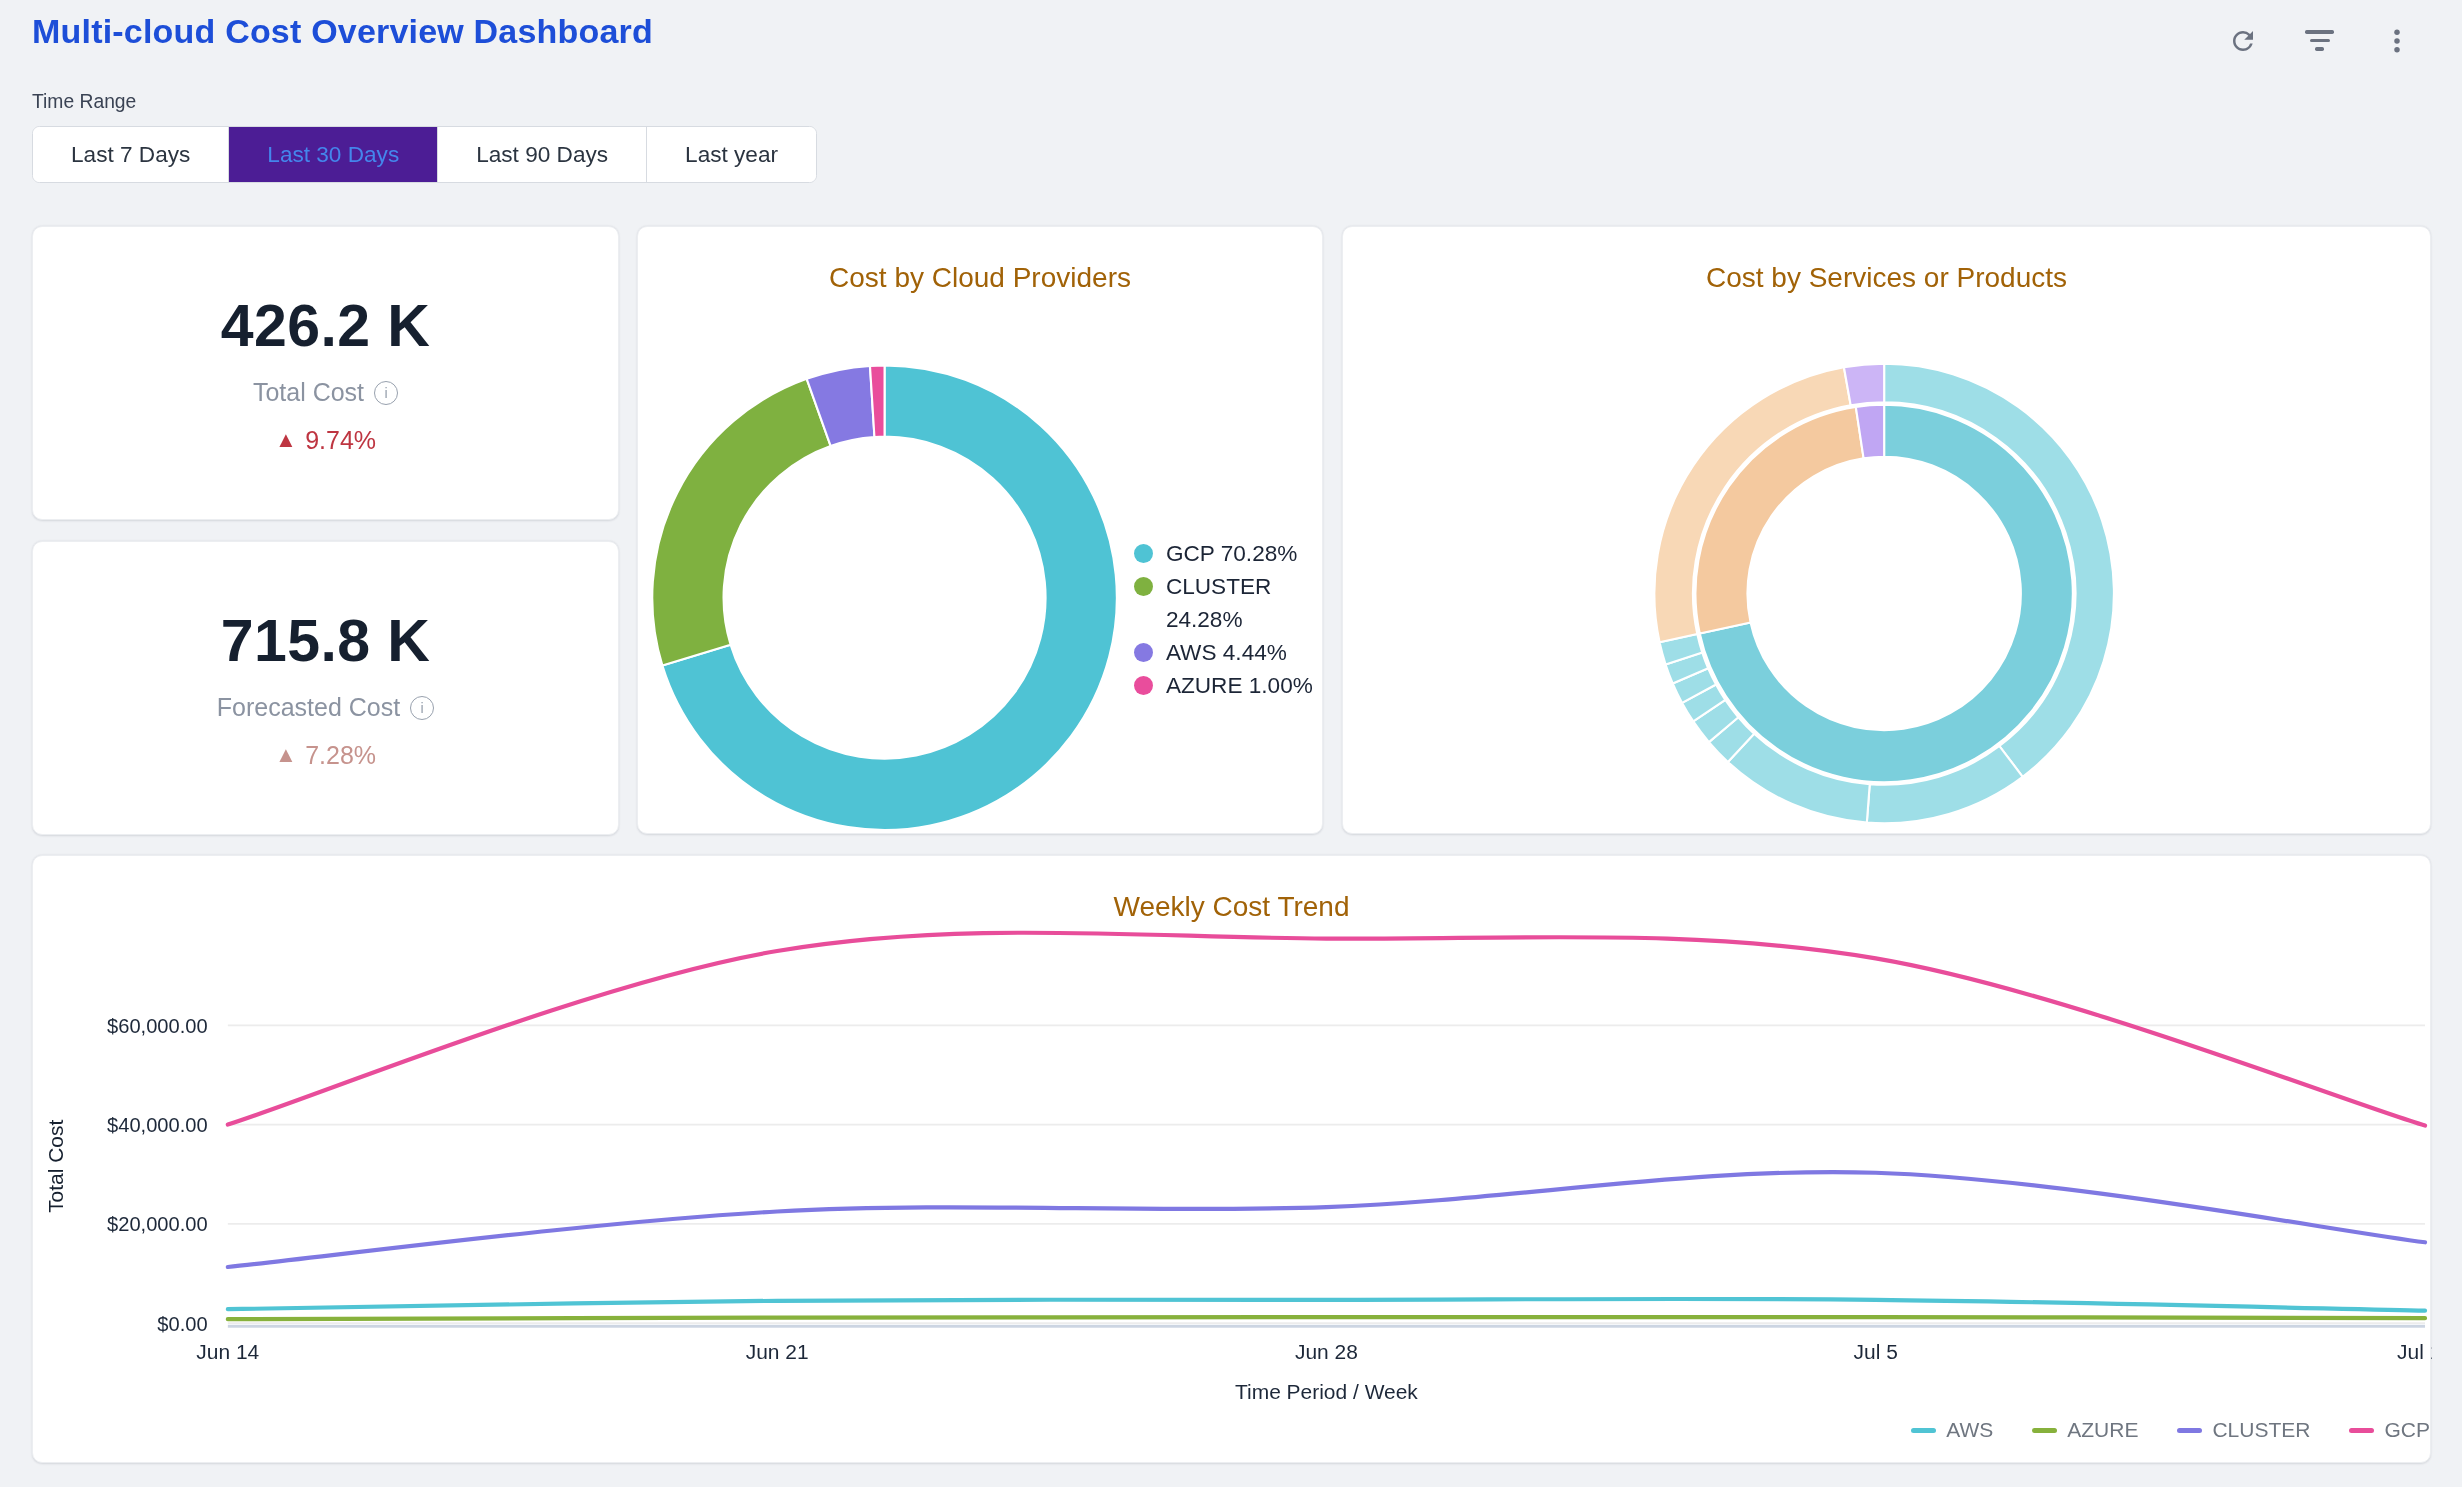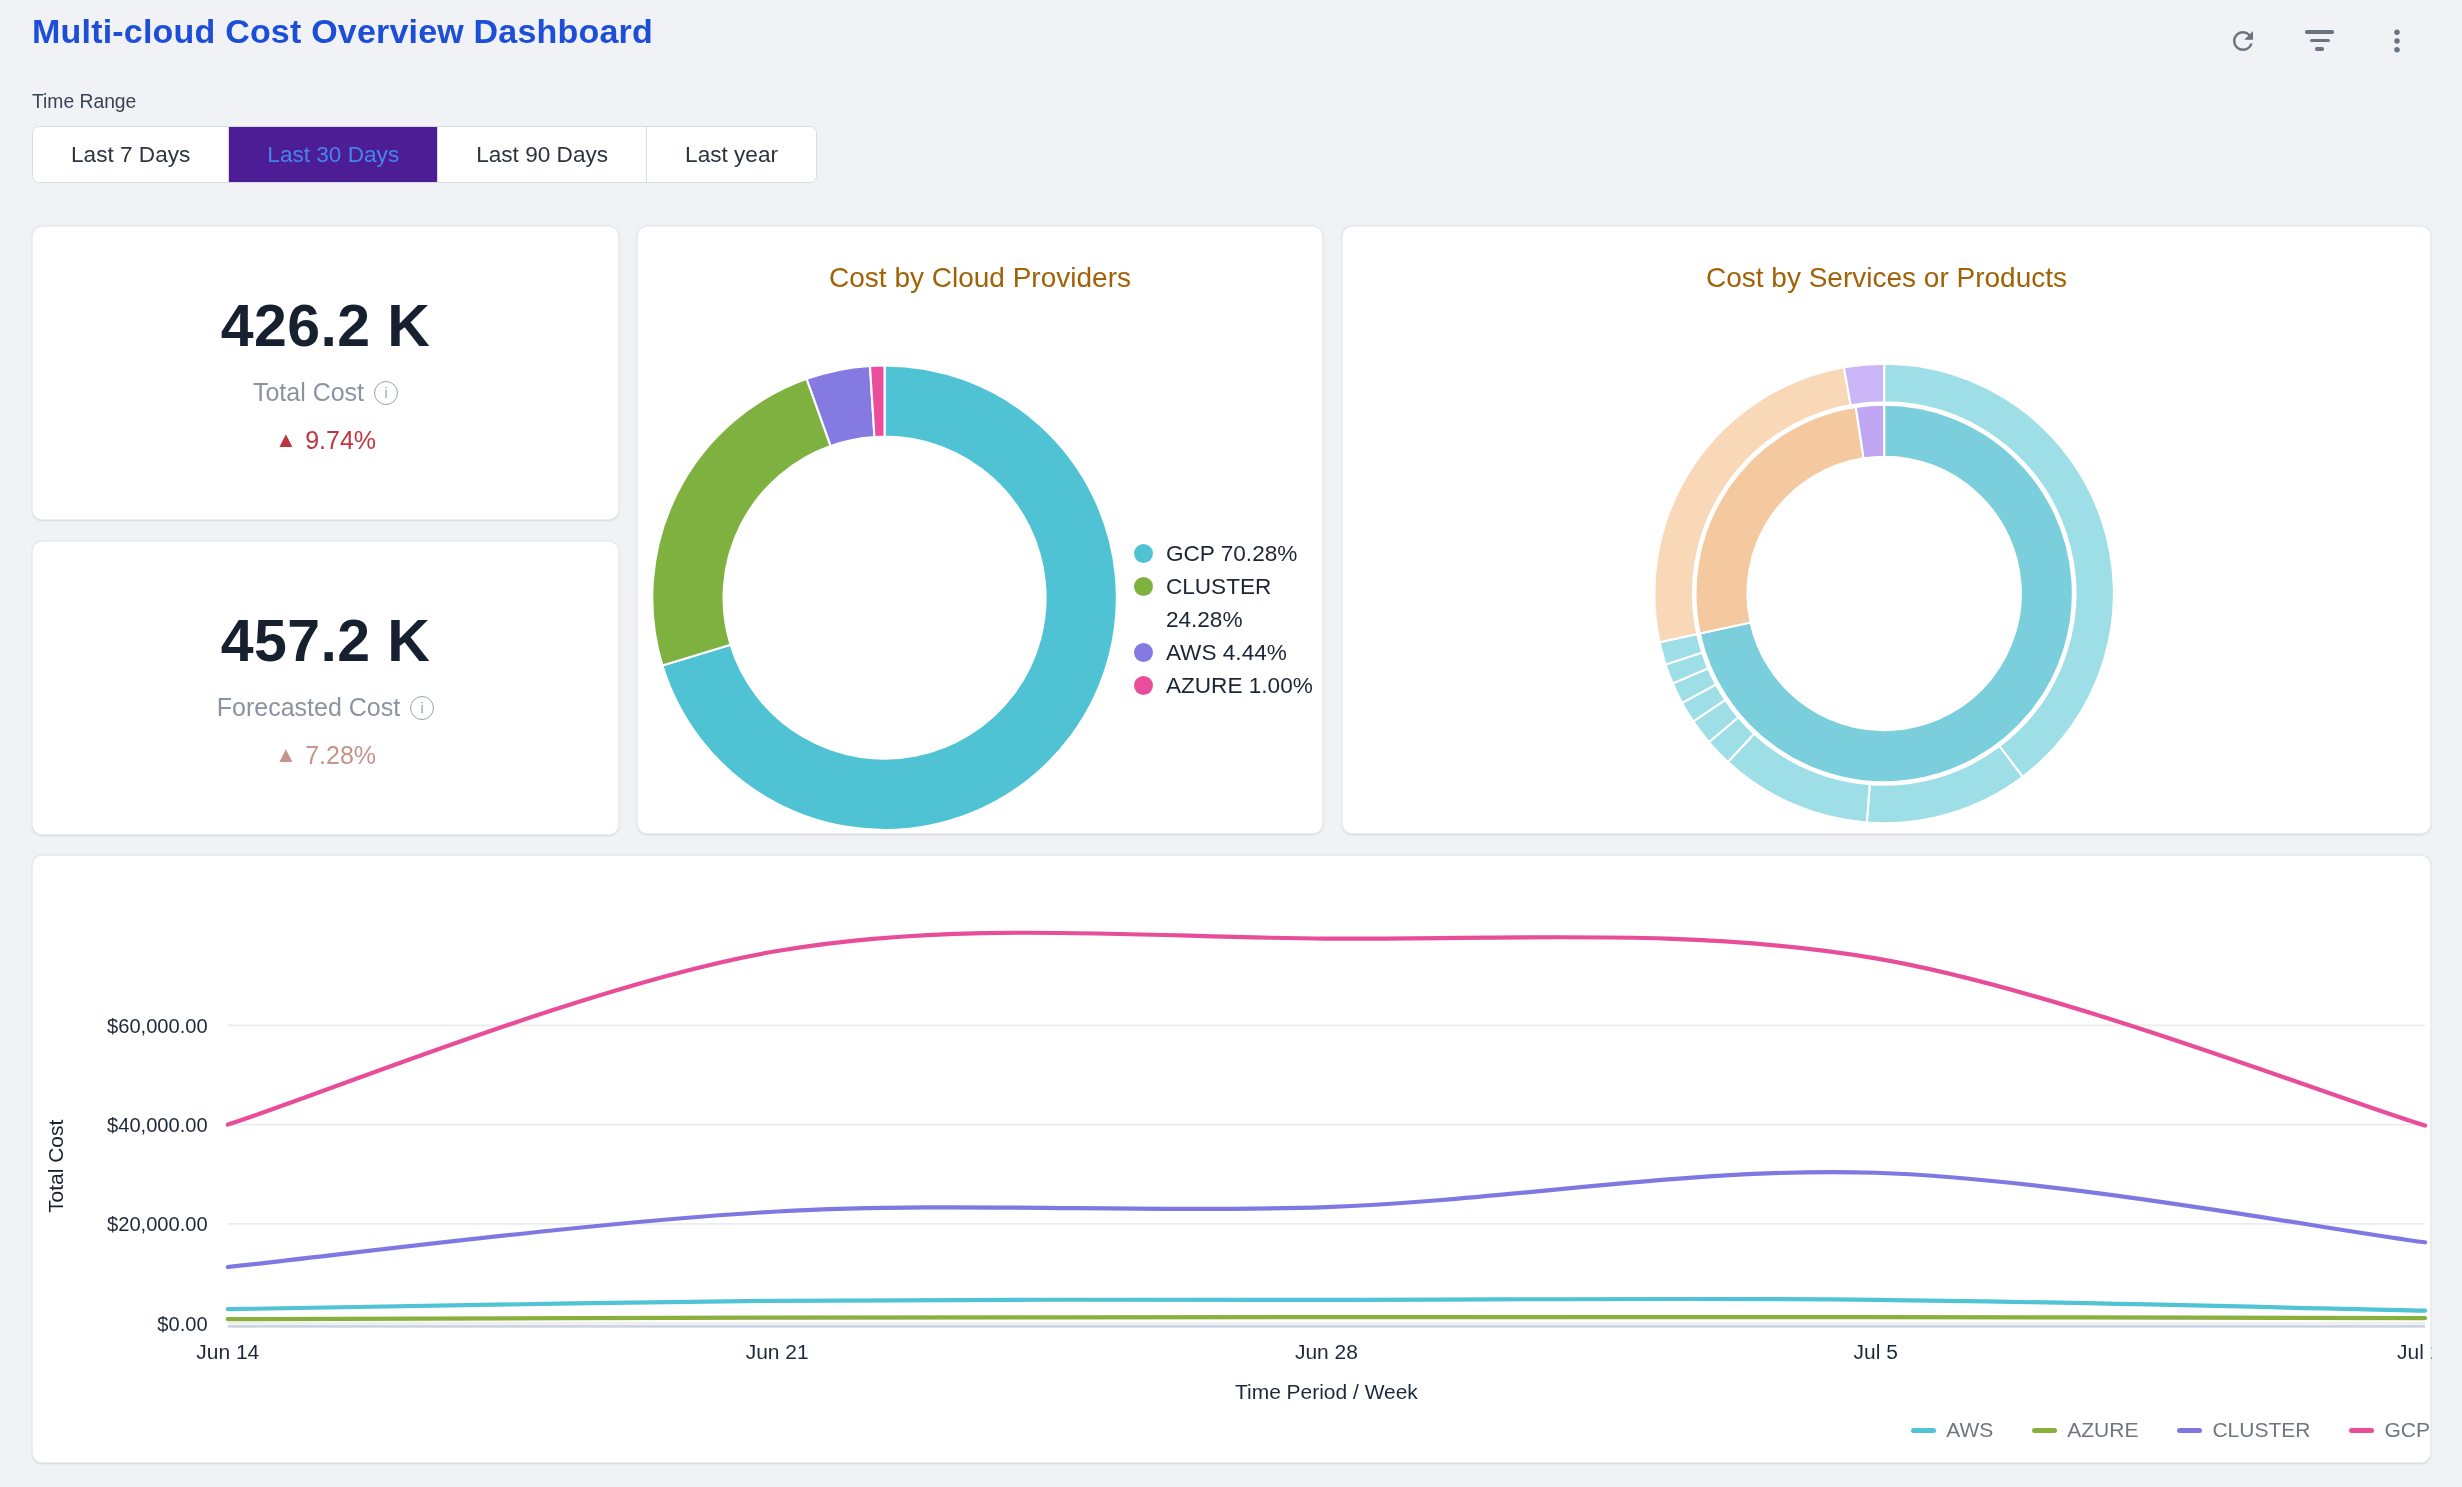--- a/index.html
+++ b/index.html
@@ -110,21 +110,21 @@
     </div>
     <div class="kpi-delta" id="delta-0" style="color: rgb(190, 53, 65);">
       <span class="tri">▲</span>
       <span>9.74%</span>
     </div>
   </div>
 </div>
 
 <div class="card" id="kpi-card-2">
   <div class="kpi-inner">
-    <div class="kpi-value">457.2 K</div>
+    <div class="kpi-value">715.8 K</div>
     <div class="kpi-label">
       <span>Forecasted Cost</span>
       <span class="info-icon">i</span>
     </div>
     <div class="kpi-delta" id="delta-1" style="color: rgb(198, 147, 141);">
       <span class="tri">▲</span>
       <span>7.28%</span>
     </div>
   </div>
 </div>
@@ -175,20 +175,21 @@
         <path d="M404.07 567.49A274 274 0 0 1 392.86 544.24L435.19 526.23A228 228 0 0 0 444.52 545.58Z" fill="#9edee7" stroke="#ffffff" stroke-width="2.5" stroke-linejoin="round"></path>
         <path d="M392.86 544.24A274 274 0 0 1 384.41 521.67L428.16 507.46A228 228 0 0 0 435.19 526.23Z" fill="#9edee7" stroke="#ffffff" stroke-width="2.5" stroke-linejoin="round"></path>
         <path d="M384.41 521.67A274 274 0 0 1 377.23 495.09L422.18 485.34A228 228 0 0 0 428.16 507.46Z" fill="#9edee7" stroke="#ffffff" stroke-width="2.5" stroke-linejoin="round"></path>
         <path d="M377.23 495.09A274 274 0 0 1 597.04 167.23L605.09 212.52A228 228 0 0 0 422.18 485.34Z" fill="#f8d8b6" stroke="#ffffff" stroke-width="2.5" stroke-linejoin="round"></path>
         <path d="M597.04 167.23A274 274 0 0 1 645.00 163.00L645.00 209.00A228 228 0 0 0 605.09 212.52Z" fill="#ccb5f6" stroke="#ffffff" stroke-width="2.5" stroke-linejoin="round"></path>
       </svg>
     </div>
 </div>
 
 <div class="card" id="trend-card">
+  <h2 class="chart-title">Weekly Cost Trend</h2>
   <div id="trend-svg-host">
       <svg width="2399" height="608" viewBox="0 0 2860 725" class="chart-svg">
         <line x1="232" y1="557" x2="2852" y2="557" stroke="#ececec" stroke-width="2"></line>
         <text x="208" y="566" text-anchor="end" font-size="24" fill="#1d2839" font-family="Liberation Sans, sans-serif">$0.00</text>
         <line x1="232" y1="438.6666666666667" x2="2852" y2="438.6666666666667" stroke="#ececec" stroke-width="2"></line>
         <text x="208" y="447.6666666666667" text-anchor="end" font-size="24" fill="#1d2839" font-family="Liberation Sans, sans-serif">$20,000.00</text>
         <line x1="232" y1="320.33333333333337" x2="2852" y2="320.33333333333337" stroke="#ececec" stroke-width="2"></line>
         <text x="208" y="329.33333333333337" text-anchor="end" font-size="24" fill="#1d2839" font-family="Liberation Sans, sans-serif">$40,000.00</text>
         <line x1="232" y1="202" x2="2852" y2="202" stroke="#ececec" stroke-width="2"></line>
         <text x="208" y="211" text-anchor="end" font-size="24" fill="#1d2839" font-family="Liberation Sans, sans-serif">$60,000.00</text>

